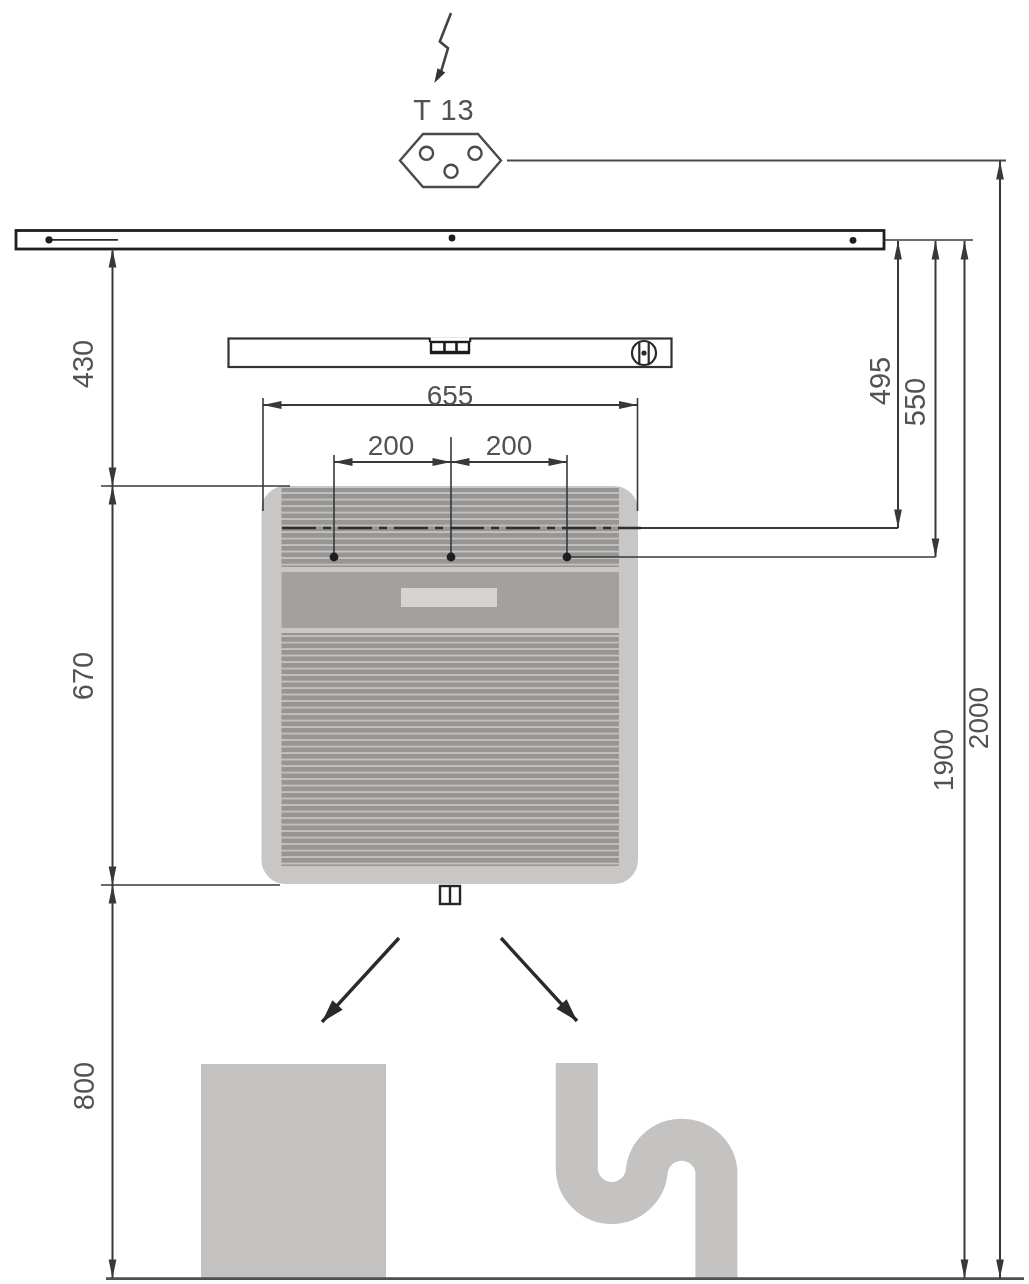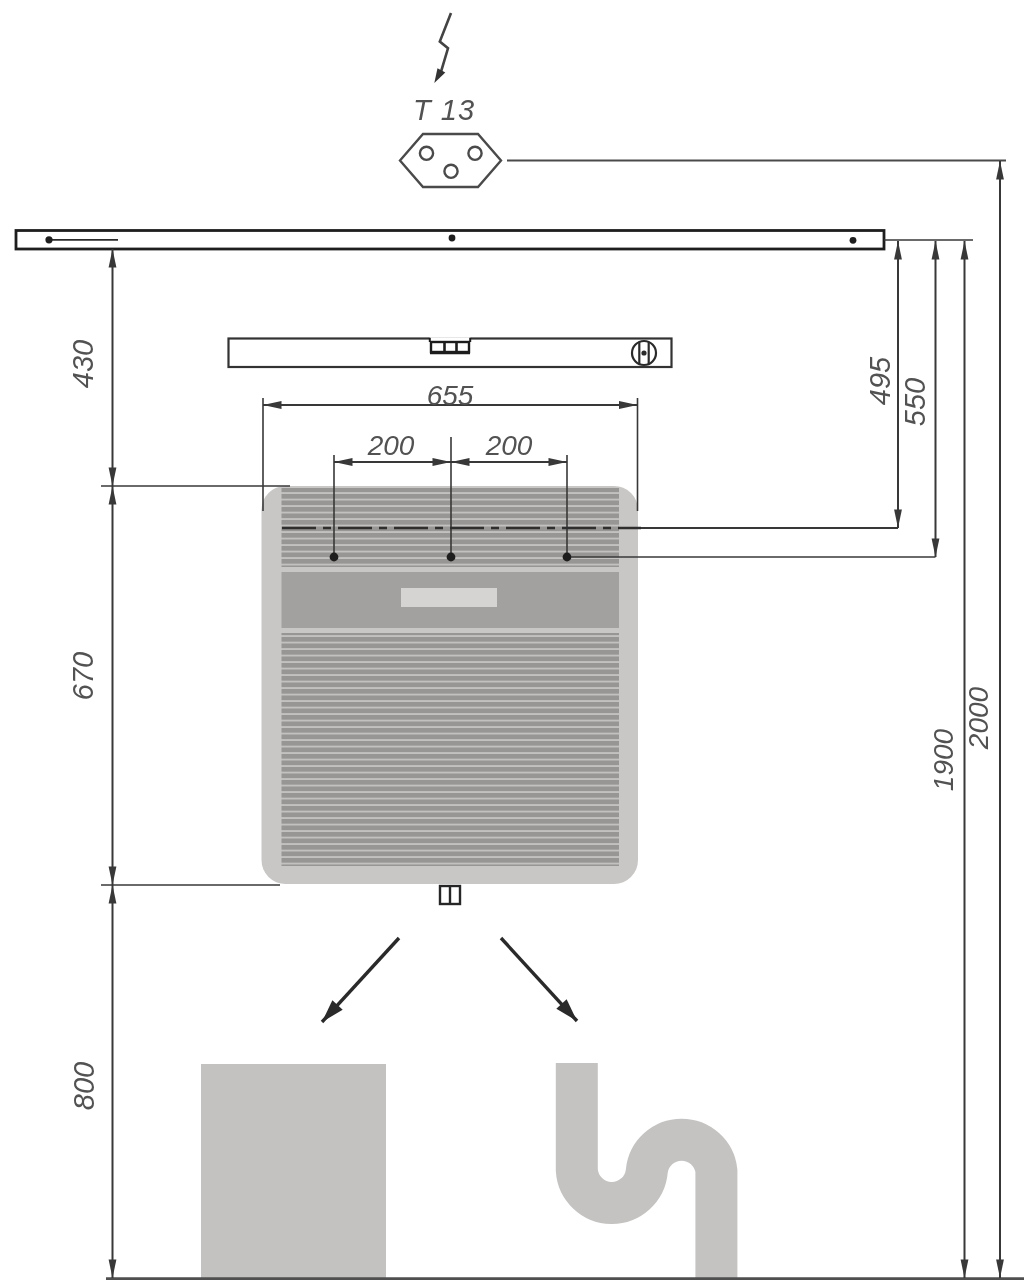--- a/index.html
+++ b/index.html
@@ -1,16 +1,16 @@
 <!DOCTYPE html>
 <html><head>
 <meta charset="utf-8">
 <style>
   html,body{margin:0;padding:0;background:#ffffff;}
-  .page{position:relative;width:1029px;height:1284px;background:#ffffff;overflow:hidden;font-style:italic;}
+  .page{position:relative;width:1029px;height:1284px;background:#ffffff;overflow:hidden;}
   svg{display:block;}
   text{font-family:"Liberation Sans", sans-serif;fill:#525252;}
 </style>
 </head>
 <body>
 <div class="page">
 <svg width="1029" height="1284" viewBox="0 0 1029 1284" xmlns="http://www.w3.org/2000/svg">
 <defs>
   <marker id="arrS" markerUnits="userSpaceOnUse" markerWidth="21" markerHeight="12" refX="1" refY="6" orient="auto">
     <path d="M1,6 L19.5,2.1 L19.5,9.9 Z" fill="#383838"></path>

